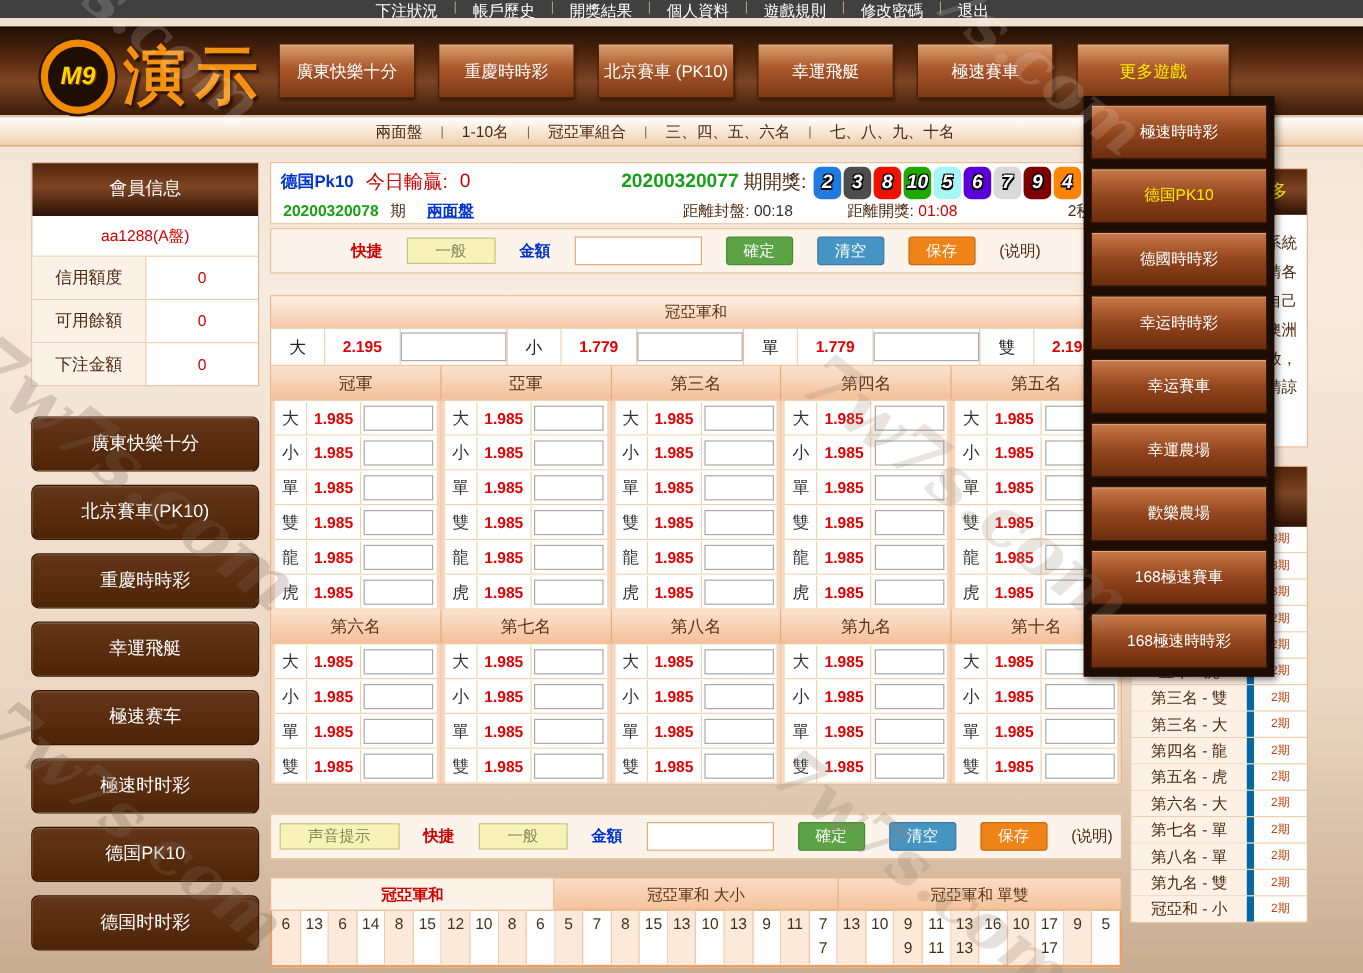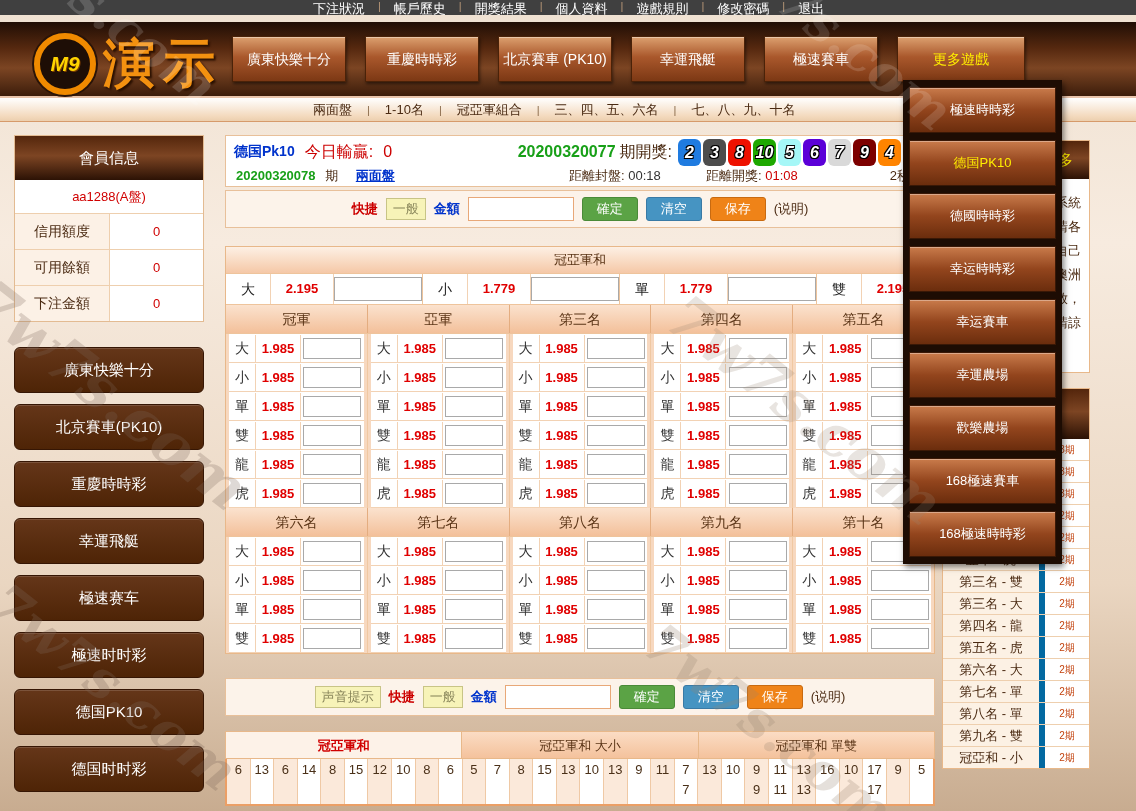--- a/index.html
+++ b/index.html
@@ -27,21 +27,21 @@
         border:1px solid #4a2208;box-shadow:inset 0 1px 0 rgba(255,255,255,.4),1px 2px 3px rgba(0,0,0,.5);
         cursor:pointer;white-space:nowrap}
   .gbtn.hl{color:#ffee00;width:126px}
   
   .subnav{position:absolute;left:0;top:98px;width:100%;height:24px;
           background:linear-gradient(180deg,#ffffff 0%,#f3d9bd 80%,#eccfae 100%);
           border-bottom:1px solid #d69a6a;display:flex;align-items:center;padding-left:298px;box-sizing:border-box;z-index:5}
   .subitem{color:#4a2a12;font-size:13px;padding:0 15px;cursor:pointer;white-space:nowrap}
   .ssep{color:#8a6a4a;font-size:11px}
   
-  .sidebar{position:absolute;left:14px;top:135px;width:190px;z-index:3}
+  .sidebar{position:absolute;left:26px;top:135px;width:190px;z-index:3}
   .member{border:1px solid #e3bb92;background:#fff}
   .member-hd{height:44px;line-height:44px;text-align:center;color:#fff;font-size:15px;
              background:linear-gradient(180deg,#54260c 0%,#7d4523 45%,#2c1205 100%)}
   .member-acct{height:33px;line-height:33px;text-align:center;color:#d00000;font-size:13px;border-bottom:1px solid #eecfae}
   .mrow{display:flex;height:35px;border-bottom:1px solid #eecfae}
   .mrow:last-child{border-bottom:none}
   .mlabel{width:94px;background:#fcf1e6;display:flex;align-items:center;justify-content:center;
           color:#4a2a12;font-size:14px;border-right:1px solid #eecfae}
   .mvalue{flex:1;display:flex;align-items:center;justify-content:center;color:#d00000;font-size:13px}
   .sgwrap{margin-top:25px}
@@ -59,24 +59,24 @@
   .red{color:#cc0000}
   .green{color:#18a018;font-weight:bold}
   .brown{color:#4a2a12}
   .blue-link{color:#0033cc;font-weight:bold;text-decoration:underline;cursor:pointer}
   .ball{display:inline-block;width:23px;height:27px;border-radius:6px;margin-left:2px;color:#fff;
         font-style:italic;font-weight:bold;font-size:16px;line-height:27px;text-align:center;
         text-shadow:-1px -1px 0 #000,1px -1px 0 #000,-1px 1px 0 #000,1px 1px 0 #000}
   .abs{position:absolute;top:0}
   
   .ctrl{height:36px;background:#fcf3ea;border:1px solid #e8c09a;margin-top:3px;
-        display:flex;align-items:center;justify-content:center;gap:8px;font-size:13px}
+        display:flex;align-items:center;justify-content:center;gap:20px;font-size:13px}
   .ctrl2{margin-top:24px}
   .ylbtn{background:#f7f3b8;border:1px solid #c8c486;color:#88855a;font-size:13px;height:22px;
-         padding:0 6px;cursor:pointer}
+         padding:0 23px;cursor:pointer}
   .amt-input{width:100px;height:20px;border:1px solid #e8a878}
   .cbtn{height:24px;width:56px;border:none;border-radius:3px;color:#fff;font-size:13px;cursor:pointer}
   .cbtn.ok{background:#5ba345;border:1px solid #4a8a38}
   .cbtn.clear{background:#4694c2;border:1px solid #3a7aa5}
   .cbtn.save{background:#ef8318;border:1px solid #c86a10}
   .quick{color:#cc0000;font-weight:bold}
   .amtlbl{color:#0033cc;font-weight:bold}
   
   .bet{margin-top:18px;border:1px solid #e8b88a;background:#f7d8bf}
   .bet-title{height:26px;line-height:26px;text-align:center;color:#5a3416;font-size:13px;

